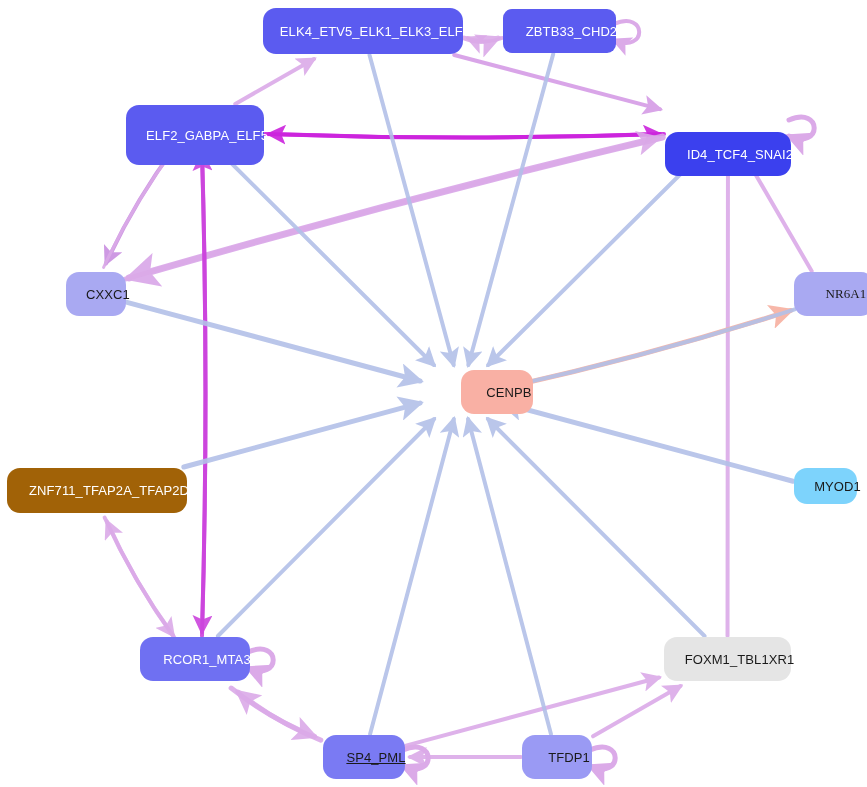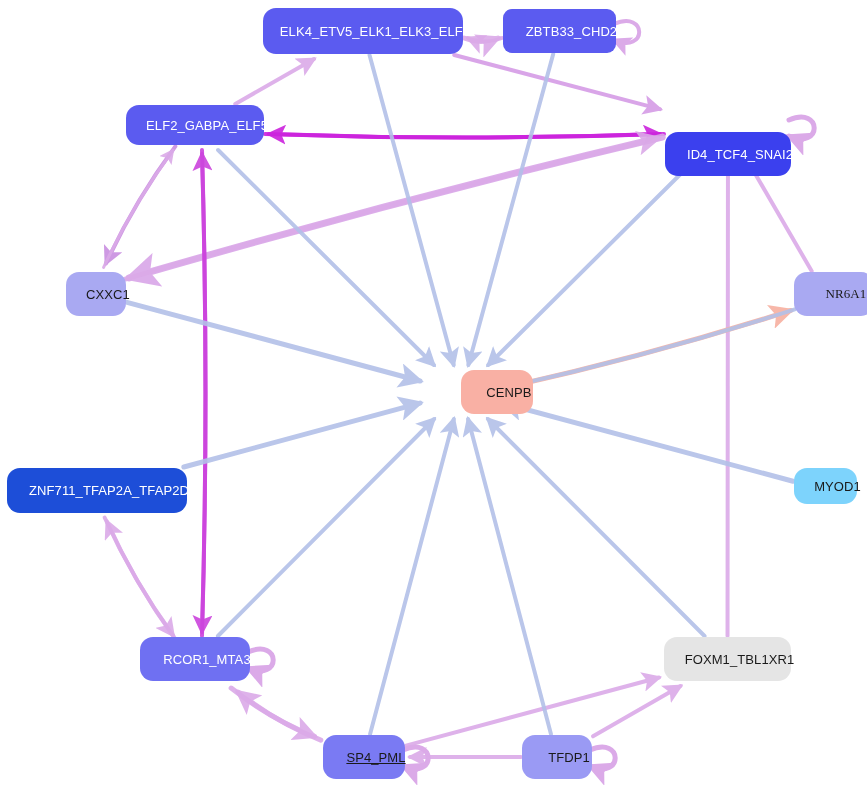--- a/index.html
+++ b/index.html
@@ -115,36 +115,36 @@
       <path d="M248,652 C281.6,637.6 281.6,682.4 248,668" fill="none" stroke="#dbaae8" stroke-width="5" stroke-linecap="round" marker-end="url(#ah-dbaae8)"></path>
       <path d="M614,24 C647.6,9.6 647.6,54.4 614,40" fill="none" stroke="#dbaae8" stroke-width="4" stroke-linecap="round" marker-end="url(#ah-dbaae8)"></path>
     </svg>
   <div id="node-layer">
       <div class="node" style="left: 263px; top: 8px; width: 200px; height: 46px; background: rgb(91, 91, 240); color: rgb(255, 255, 255); font-size: 13px;">
         <span class="node-label">ELK4_ETV5_ELK1_ELK3_ELF4</span>
       </div>
       <div class="node" style="left: 503px; top: 9px; width: 113px; height: 44px; background: rgb(91, 91, 240); color: rgb(255, 255, 255); font-size: 13px; border-radius: 9px;">
         <span class="node-label">ZBTB33_CHD2</span>
       </div>
-      <div class="node" style="left: 126px; top: 105px; width: 138px; height: 40px; background: rgb(91, 91, 240); color: rgb(255, 255, 255); font-size: 13px;">
+      <div class="node" style="left: 126px; top: 105px; width: 138px; height: 60px; background: rgb(91, 91, 240); color: rgb(255, 255, 255); font-size: 13px;">
         <span class="node-label">ELF2_GABPA_ELF5</span>
       </div>
       <div class="node" style="left: 665px; top: 105px; width: 126px; height: 44px; background: rgb(59, 64, 238); color: rgb(255, 255, 255); font-size: 13px; margin-top: 27px;">
         <span class="node-label">ID4_TCF4_SNAI2</span>
       </div>
       <div class="node" style="left: 66px; top: 272px; width: 60px; height: 44px; background: rgb(169, 169, 242); color: rgb(26, 26, 26); font-size: 13px;">
         <span class="node-label">CXXC1</span>
       </div>
       <div class="node" style="left: 794px; top: 272px; width: 80px; height: 44px; background: rgb(169, 169, 242); color: rgb(26, 26, 26); font-size: 13px; font-family: Liberation Serif, serif;">
         <span class="node-label">NR6A1</span>
       </div>
       <div class="node" style="left: 425px; top: 370px; width: 72px; height: 44px; background: rgb(249, 176, 164); color: rgb(26, 26, 26); font-size: 13px; margin-left: 36px;">
         <span class="node-label">CENPB</span>
       </div>
-      <div class="node" style="left: 7px; top: 468px; width: 180px; height: 45px; background: #1d4ed8; color: rgb(255, 255, 255); font-size: 13px;">
+      <div class="node" style="left: 7px; top: 468px; width: 180px; height: 45px; background: #a16207; color: rgb(255, 255, 255); font-size: 13px;">
         <span class="node-label">ZNF711_TFAP2A_TFAP2D</span>
       </div>
       <div class="node" style="left: 794px; top: 468px; width: 63px; height: 36px; background: #7dd3fc; color: rgb(26, 26, 26); font-size: 13px;">
         <span class="node-label">MYOD1</span>
       </div>
       <div class="node" style="left: 140px; top: 637px; width: 110px; height: 44px; background: rgb(111, 112, 242); color: rgb(255, 255, 255); font-size: 13px;">
         <span class="node-label">RCOR1_MTA3</span>
       </div>
       <div class="node" style="left: 664px; top: 637px; width: 127px; height: 44px; background: #e5e5e5; color: rgb(26, 26, 26); font-size: 13px;">
         <span class="node-label">FOXM1_TBL1XR1</span>

